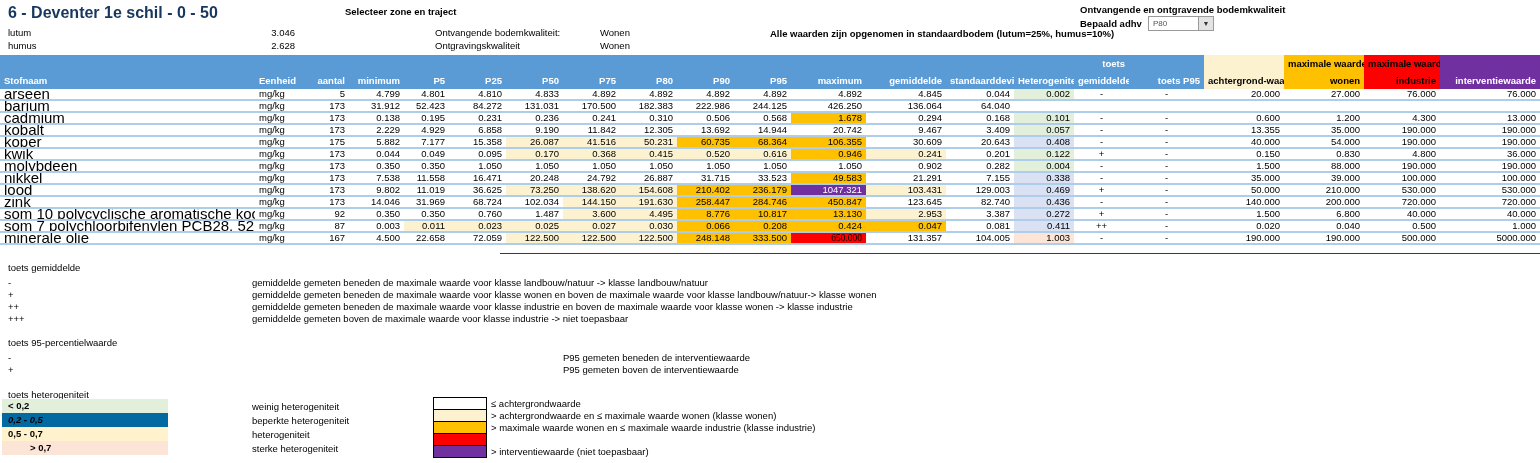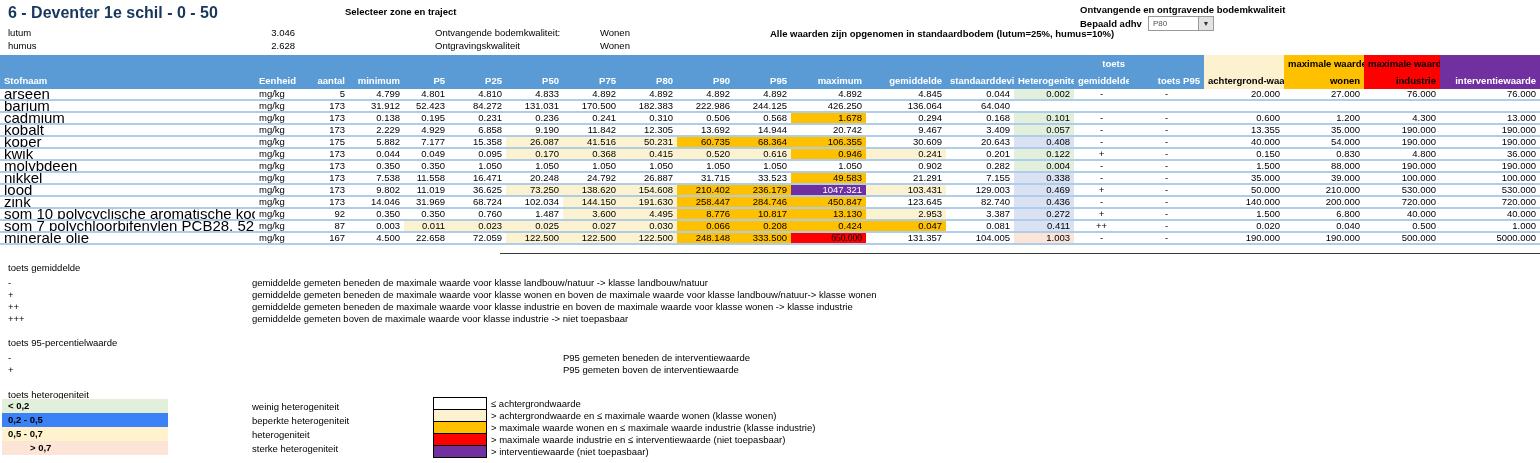--- a/index.html
+++ b/index.html
@@ -493,21 +493,21 @@
     </div>
 </div>
 
 <div class="abs legend3-title">toets heterogeniteit</div>
 <div class="abs het-rows">
     <div class="het-row">
       <div class="het-band" style="background: rgb(226, 239, 218);">&lt; 0,2</div>
       <span class="het-desc">weinig heterogeniteit</span>
     </div>
     <div class="het-row">
-      <div class="het-band" style="background: #3b82f6;">0,2 - 0,5</div>
+      <div class="het-band" style="background: #0369a1; font-style: italic;">0,2 - 0,5</div>
       <span class="het-desc">beperkte heterogeniteit</span>
     </div>
     <div class="het-row">
       <div class="het-band" style="background: rgb(255, 242, 204);">0,5 - 0,7</div>
       <span class="het-desc">heterogeniteit</span>
     </div>
     <div class="het-row">
       <div class="het-band" style="background: rgb(252, 228, 214); padding-left: 28px;">&gt; 0,7</div>
       <span class="het-desc">sterke heterogeniteit</span>
     </div>
@@ -521,19 +521,18 @@
     <div class="sw-row">
       <div class="sw-box" style="background: rgb(253, 242, 208);"></div>
       <span class="sw-desc">&gt; achtergrondwaarde en ≤ maximale waarde wonen (klasse wonen)</span>
     </div>
     <div class="sw-row">
       <div class="sw-box" style="background: rgb(255, 192, 0);"></div>
       <span class="sw-desc">&gt; maximale waarde wonen en ≤ maximale waarde industrie (klasse industrie)</span>
     </div>
     <div class="sw-row">
       <div class="sw-box" style="background: rgb(255, 0, 0);"></div>
-      <span class="sw-desc">&gt; maximale waarde industrie en ≤ interventiewaarde (niet toepasbaar)</span>
     </div>
     <div class="sw-row">
       <div class="sw-box" style="background: rgb(112, 48, 160);"></div>
       <span class="sw-desc">&gt; interventiewaarde (niet toepasbaar)</span>
     </div>
   </div>
 
 </body></html>

